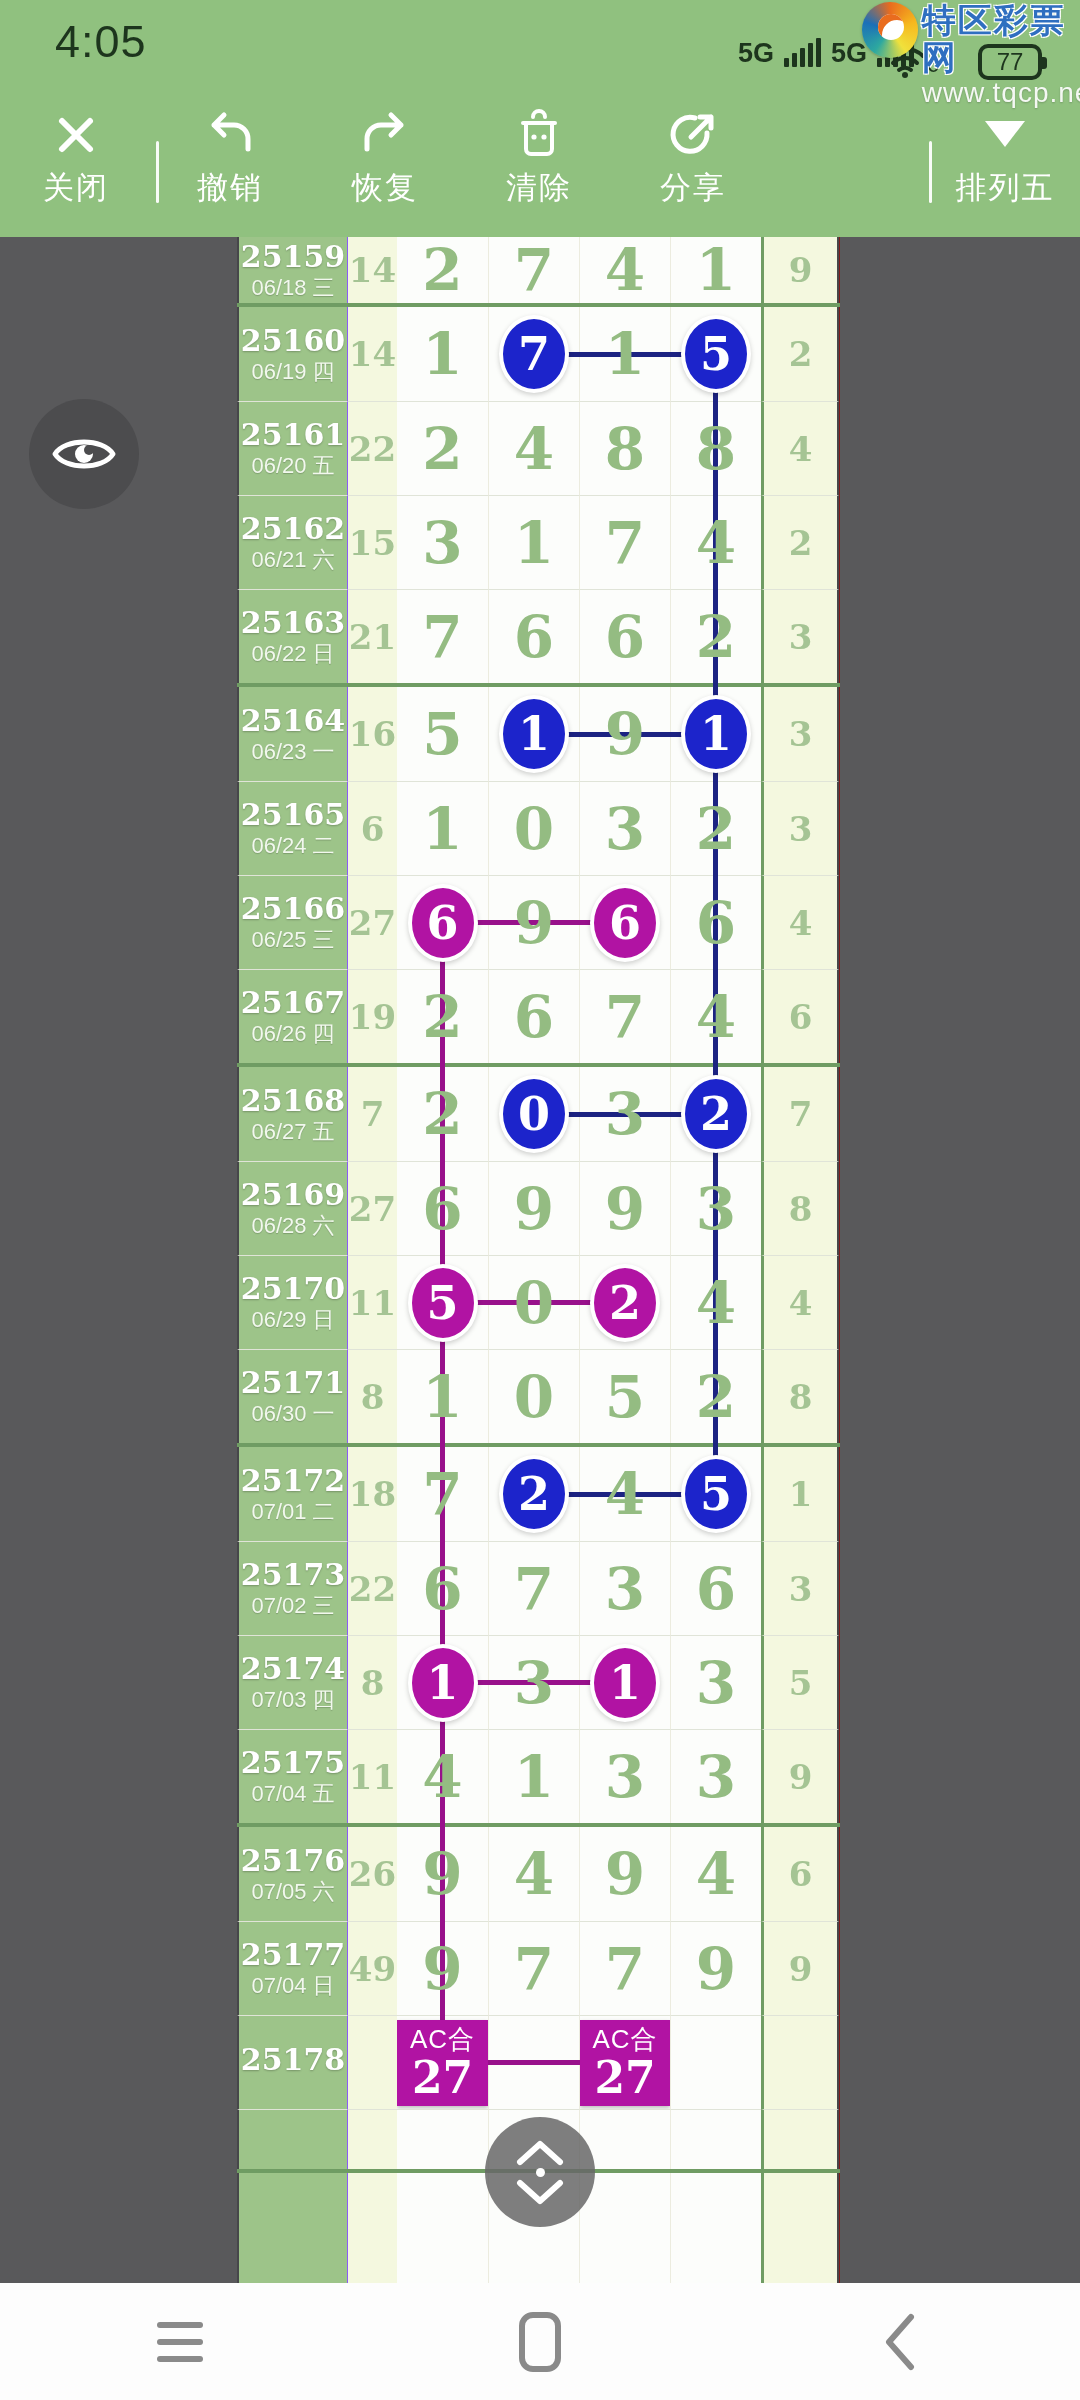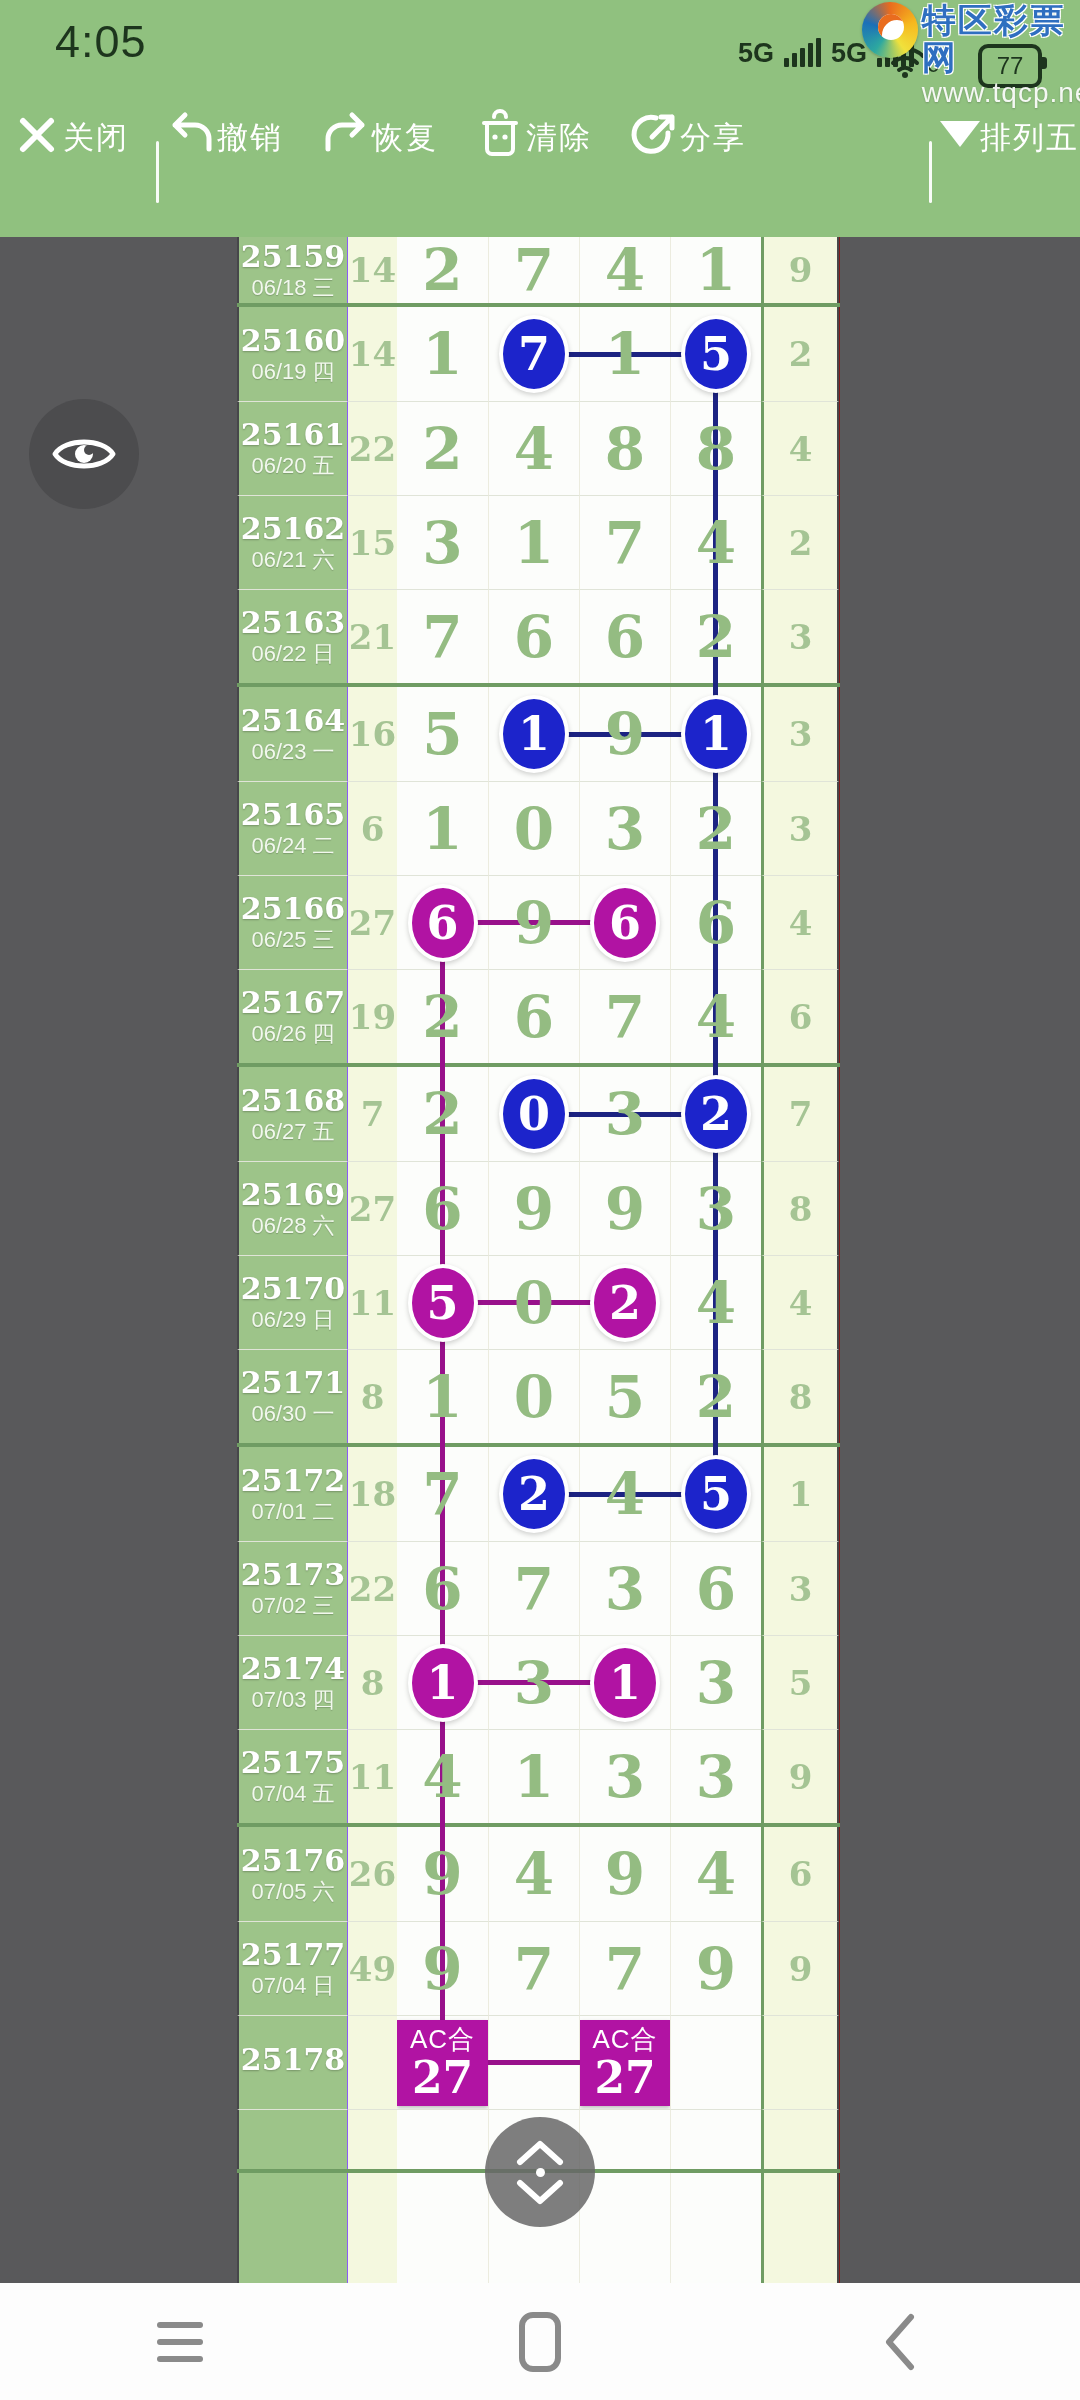--- a/index.html
+++ b/index.html
@@ -8,40 +8,40 @@
     background:#59595b;font-family:"Liberation Sans",sans-serif;
     -webkit-font-smoothing:antialiased;
   }
   
   #header{position:absolute;left:0;top:0;width:1080px;height:237px;background:#90c17f;z-index:20;}
   #status-time{position:absolute;left:55px;top:16px;font-size:45px;color:#1d351d;letter-spacing:1px;}
   #status-icons{position:absolute;left:738px;top:38px;display:flex;align-items:flex-end;gap:10px;color:#1d351d;}
   .sig-label{font-size:27px;font-weight:bold;line-height:1;}
   .sig-bars{display:flex;align-items:flex-end;gap:3px;}
   .sig-bars i{display:block;width:5px;background:#1d351d;border-radius:1px;}
-  #battery{position:absolute;left:978px;top:44px;width:64px;height:44px;border:4px solid #1d351d;
+  #battery{position:absolute;left:978px;top:44px;width:64px;height:36px;border:4px solid #1d351d;
     border-radius:10px;display:flex;align-items:center;justify-content:center;
     font-size:24px;color:#1d351d;box-sizing:border-box;}
   #battery::after{content:"";position:absolute;right:-9px;top:9px;width:5px;height:12px;background:#1d351d;border-radius:0 3px 3px 0;}
   #wifi-wrap{position:absolute;left:884px;top:44px;display:flex;align-items:flex-end;}
   #wifi-num{font-size:22px;color:#1d351d;margin-left:1px;}
   
   #watermark{position:absolute;left:862px;top:2px;display:flex;align-items:flex-start;z-index:25;}
   #logo-swirl{width:56px;height:56px;border-radius:50%;
     background:conic-gradient(#e96c1e,#f6b81e,#f0e13c,#2da8a0,#1c6fb8,#e96c1e);
     position:relative;box-shadow:0 1px 3px rgba(0,0,0,.25);}
   #logo-swirl::after{content:"";position:absolute;left:16px;top:12px;width:26px;height:26px;border-radius:50%;
     background:#fff;box-shadow:6px 8px 0 -2px #e96c1e inset;}
   #wm-col{margin-left:4px;}
   #wm-title{font-size:34px;font-weight:bold;color:#2f6fc0;letter-spacing:2px;line-height:1.1;
     text-shadow:-1px -1px 0 #fff,1px -1px 0 #fff,-1px 1px 0 #fff,1px 1px 0 #fff;}
   #wm-url{font-size:28px;color:rgba(255,255,255,.92);letter-spacing:1px;text-shadow:0 1px 2px rgba(0,0,0,.2);}
   
   #toolbar{position:absolute;left:0;top:95px;width:1080px;height:142px;}
-  .tb-item{position:absolute;top:14px;width:130px;display:flex;flex-direction:row;align-items:center;cursor:pointer;}
+  .tb-item{position:absolute;top:14px;width:130px;display:flex;flex-direction:column;align-items:center;cursor:pointer;}
   .tb-icon{width:52px;height:52px;}
   .tb-label{margin-top:6px;font-size:31px;color:#fff;letter-spacing:2px;white-space:nowrap;}
   .tb-divider{position:absolute;top:46px;width:3px;height:62px;background:rgba(255,255,255,.95);border-radius:2px;}
   .tri-down{width:0;height:0;border-left:20px solid transparent;border-right:20px solid transparent;
     border-top:26px solid #fff;margin-top:12px;margin-bottom:14px;}
   
   #chart{position:absolute;left:237px;top:237px;width:603px;background:#7f1d1d;z-index:5;}
   #chart-rows{position:relative;}
   .row{display:flex;width:603px;height:94px;box-sizing:border-box;}
   .row.partial-top{height:66px;}

